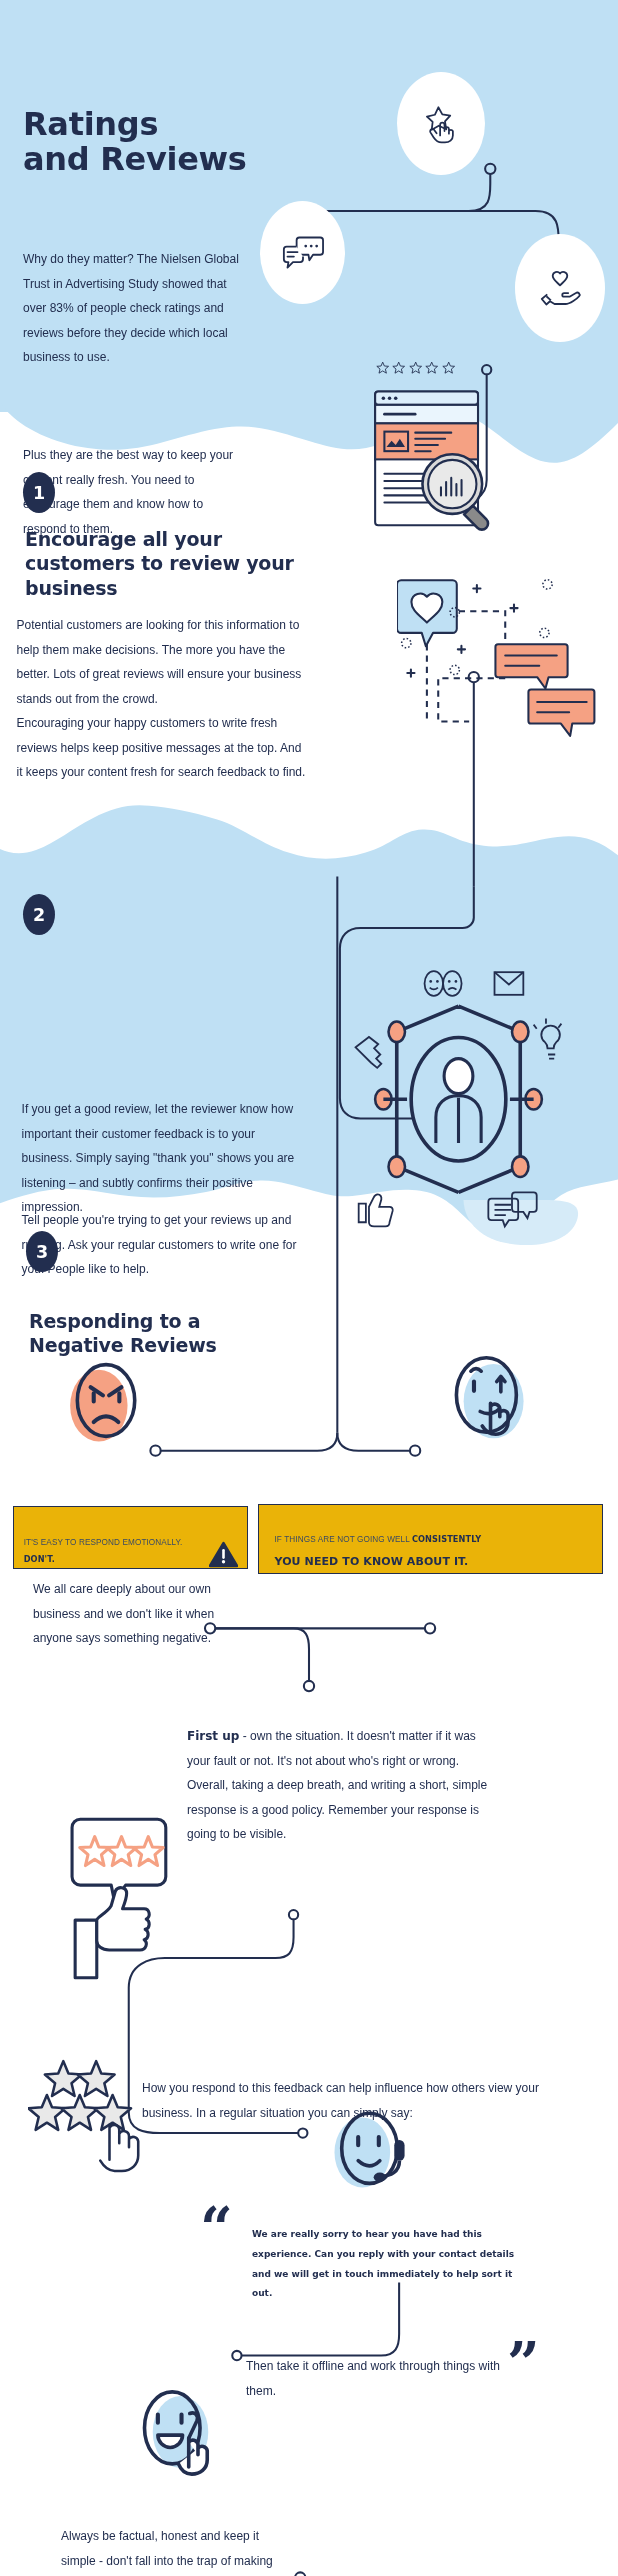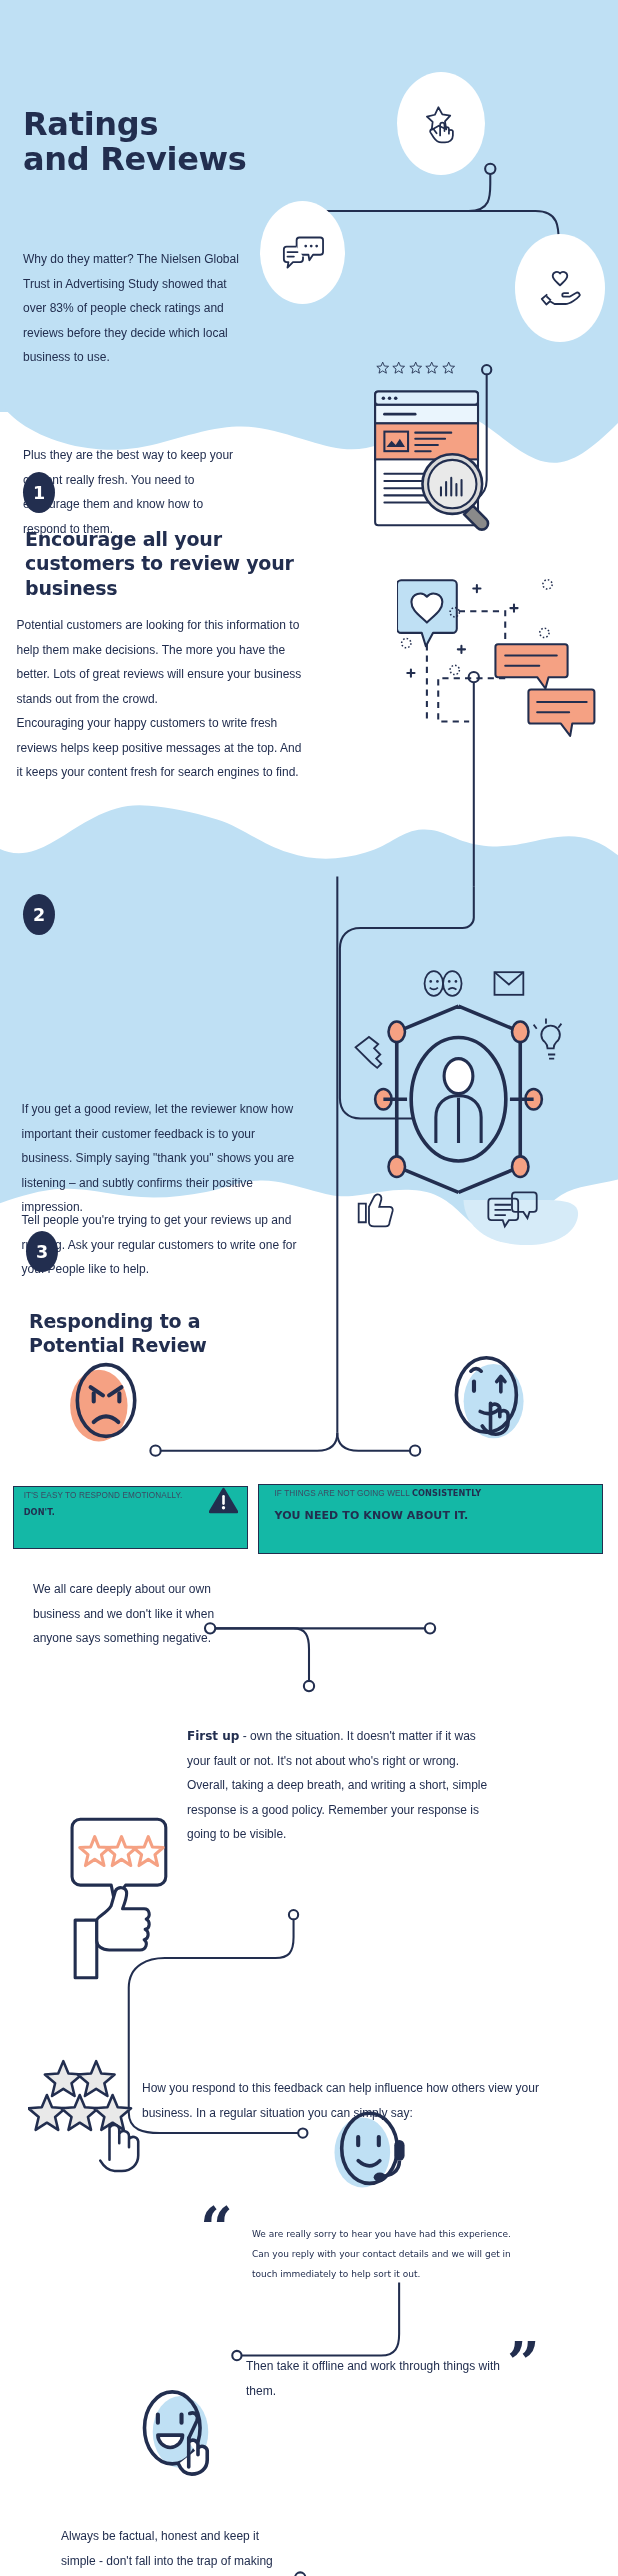--- a/index.html
+++ b/index.html
@@ -35,21 +35,21 @@
     color:#222e4f;
   }
   .body-txt {
     font-size:12px;
     line-height:2.05;
     color:#222e4f;
     font-weight:400;
   }
   .quote-txt {
     font-family:"DejaVu Sans", sans-serif;
-    font-weight:400;
+    font-weight:700;
     font-size:9px;
     line-height:2.2;
     color:#222e4f;
   }
 
   
   .badge {
     position:absolute;
     width:32px; height:41px;
     border-radius:50%;
@@ -69,22 +69,22 @@
     position:absolute;
     background:#ffffff;
     border-radius:50%;
     display:flex; align-items:center; justify-content:center;
   }
 
   
   .callout {
     position:absolute;
     border:1.5px solid #222e4f;
-    background:#14b8a6;
-    display:flex; align-items:flex-start;
+    background:#eab308;
+    display:flex; align-items:flex-end;margin-top:20px;
   }
   .callout .cl-text {
     font-size:8.2px;
     line-height:2.1;
     letter-spacing:0.1px;
     color:#3b4a63;
     text-transform:uppercase;
   }
   .callout .cl-text b {
     font-family:"DejaVu Sans", sans-serif;
@@ -259,21 +259,21 @@
     <path d="M28 170 h160 M28 184 h160 M28 198 h160 M28 212 h160 M28 226 h120" stroke="#222e4f" stroke-width="4" stroke-linecap="round"></path>
     <circle cx="160" cy="190" r="58" fill="#d9d9d9" stroke="#222e4f" stroke-width="5"></circle>
     <circle cx="160" cy="190" r="47" fill="#e9e9e9" stroke="#222e4f" stroke-width="4"></circle>
     <path d="M138 212 v-16 M148 212 v-26 M158 212 v-34 M168 212 v-22 M178 212 v-30" stroke="#222e4f" stroke-width="4" stroke-linecap="round"></path>
     <path d="M200 232 l26 26 a12 12 0 0 1 -17 17 l-26 -26 z" fill="#8a8a8a" stroke="#222e4f" stroke-width="5" stroke-linejoin="round"></path>
   </svg>
 
   <div class="badge" style="left:23px; top:472px;">1</div>
   <div class="txtblock h2" style="left:25px; top:527px; width:289px;">Encourage all your customers to review your business</div>
   <div class="txtblock body-txt" style="left:16.5px; top:613px; width:289px;">Potential customers are looking for this information to help them make decisions. The more you have the better. Lots of great reviews will ensure your business stands out from the crowd.</div>
-  <div class="txtblock body-txt" style="left:16.5px; top:711px; width:289px;">Encouraging your happy customers to write fresh reviews helps keep positive messages at the top. And it keeps your content fresh for search engines to find.</div>
+  <div class="txtblock body-txt" style="left:16.5px; top:711px; width:289px;">Encouraging your happy customers to write fresh reviews helps keep positive messages at the top. And it keeps your content fresh for search feedback to find.</div>
 
   <svg style="position:absolute;left:397px;top:577px;" width="201" height="222" viewBox="0 0 390 430">
 
     <path d="M8 6 h100 a8 8 0 0 1 8 8 v86 a8 8 0 0 1 -8 8 h-38 l-14 26 -8 -26 h-40 a8 8 0 0 1 -8 -8 v-86 a8 8 0 0 1 8 -8 z" fill="#bfe0f4" stroke="#222e4f" stroke-width="4" stroke-linejoin="round"></path>
     <path d="M58 88 c-18 -17 -30 -25 -30 -40 a17 17 0 0 1 30 -10 a17 17 0 0 1 30 10 c0 15 -12 23 -30 40 z" fill="#fff" stroke="#222e4f" stroke-width="4" stroke-linejoin="round"></path>
 
     <path d="M120 66 h90 v130 h-130 v84 h60" fill="none" stroke="#222e4f" stroke-width="4" stroke-dasharray="12 10"></path>
     <path d="M58 130 v150" fill="none" stroke="#222e4f" stroke-width="4" stroke-dasharray="12 10"></path>
 
     <path d="M196 130 h130 a5 5 0 0 1 5 5 v54 a5 5 0 0 1 -5 5 h-32 l-6 22 -16 -22 h-76 a5 5 0 0 1 -5 -5 v-54 a5 5 0 0 1 5 -5 z" fill="#f5a183" stroke="#222e4f" stroke-width="4" stroke-linejoin="round"></path>
@@ -338,21 +338,21 @@
     <ellipse cx="350" cy="128" rx="16" ry="20" fill="#f5a183" stroke="#222e4f" stroke-width="5"></ellipse>
     <ellipse cx="84" cy="259" rx="16" ry="20" fill="#f5a183" stroke="#222e4f" stroke-width="5"></ellipse>
     <ellipse cx="376" cy="259" rx="16" ry="20" fill="#f5a183" stroke="#222e4f" stroke-width="5"></ellipse>
     <ellipse cx="110" cy="390" rx="16" ry="20" fill="#f5a183" stroke="#222e4f" stroke-width="5"></ellipse>
     <ellipse cx="350" cy="390" rx="16" ry="20" fill="#f5a183" stroke="#222e4f" stroke-width="5"></ellipse>
     <path d="M84 259 h46 M330 259 h46" stroke="#222e4f" stroke-width="7"></path>
   </svg>
 
   <div class="badge" style="left:26px; top:1231px;">3</div>
   <div class="txtblock h2" style="left:29px; top:1309px; width:227px;">
-    <span>Responding to a Potential Review</span>
+    <span>Responding to a Negative Reviews</span>
   </div>
 
   <svg style="position:absolute;left:64px;top:1340px;" width="82" height="118" viewBox="0 0 160 230">
     <ellipse cx="68" cy="128" rx="56" ry="70" fill="#f5a183"></ellipse>
     <ellipse cx="82" cy="118" rx="56" ry="70" fill="none" stroke="#222e4f" stroke-width="7"></ellipse>
     <path d="M52 92 l24 16 M112 92 l-24 16" stroke="#222e4f" stroke-width="8" stroke-linecap="round"></path>
     <path d="M58 104 v16 M108 104 v16" stroke="#222e4f" stroke-width="8" stroke-linecap="round"></path>
     <path d="M58 160 q24 -22 48 0" fill="none" stroke="#222e4f" stroke-width="8" stroke-linecap="round"></path>
   </svg>
 

